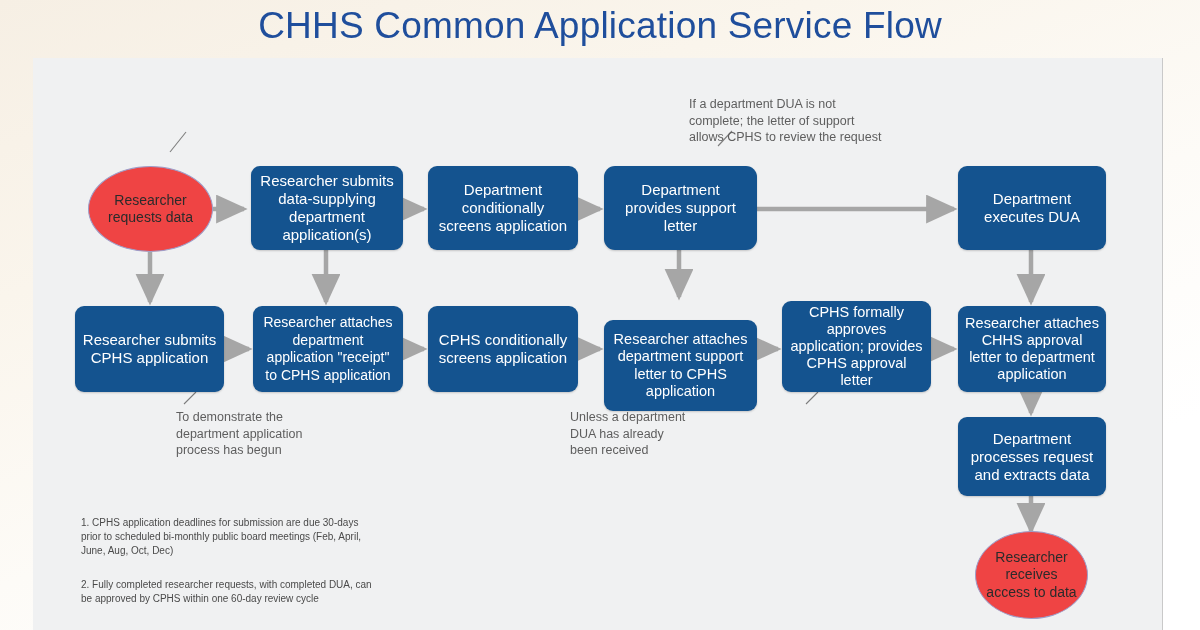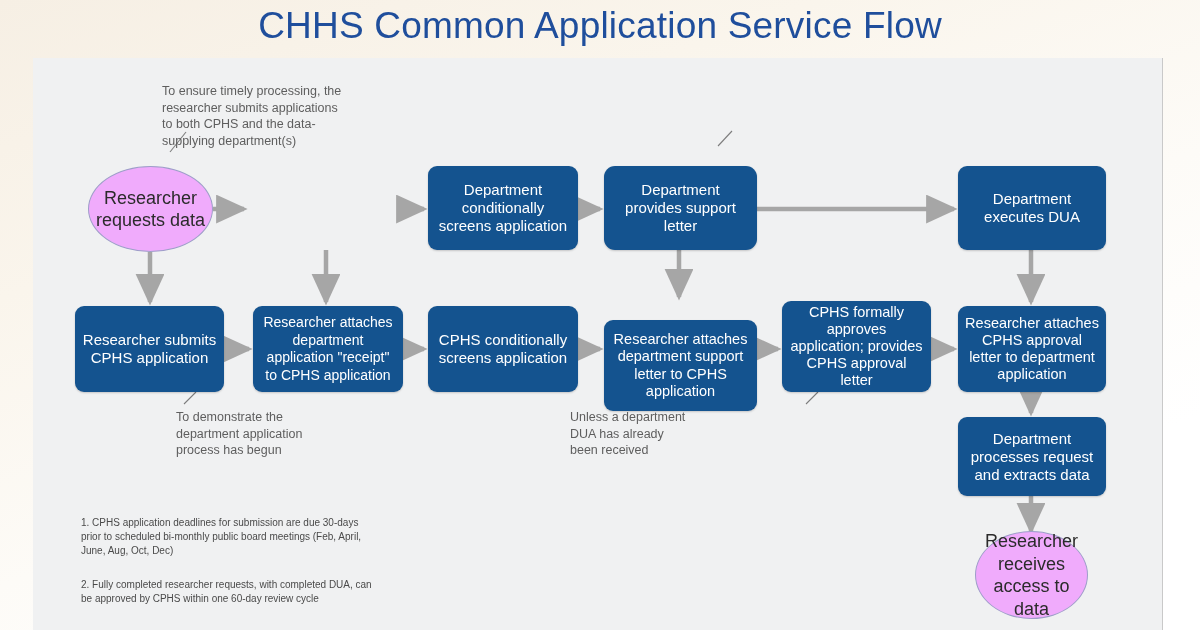--- a/index.html
+++ b/index.html
@@ -28,22 +28,22 @@
     color:#ffffff;background:#14538f;border-radius:9px;
     font-size:15px;line-height:1.2;padding:4px 7px;
     box-shadow:0 1px 2px rgba(0,0,0,.18);
   }
   .node.small{font-size:14px;line-height:1.25;}
   .node.tight{font-size:14.5px;line-height:1.18;}
 
   .ellipse{
     position:absolute;box-sizing:border-box;
     display:flex;align-items:center;justify-content:center;text-align:center;
-    background:#f0abfc;border:1px solid #9e9ec9;border-radius:50%;
-    color:#2b2b2b;font-size:18px;line-height:1.25;padding:6px;
+    background:#ef4444;border:1px solid #9e9ec9;border-radius:50%;
+    color:#2b2b2b;font-size:14px;line-height:1.25;padding:6px;
   }
 
   .note{
     position:absolute;color:#5e5e5e;font-size:12.5px;line-height:1.32;
     white-space:pre-line;
   }
   .foot{
     position:absolute;color:#4a4a4a;font-size:10px;line-height:1.38;
     white-space:pre-line;
   }
@@ -96,20 +96,23 @@
   </svg>
 
   <div class="ellipse" style="left:88px;top:166px;width:125px;height:86px;">
     <span>Researcher requests data</span>
   </div>
 
   <div class="ellipse" style="left:975px;top:531px;width:113px;height:88px;">
     <span>Researcher receives access to data</span>
   </div>
 
+  <div class="node" style="left:251px;top:166px;width:152px;height:84px;">
+    <span>Researcher submits data-supplying department application(s)</span>
+  </div>
 
   <div class="node" style="left:428px;top:166px;width:150px;height:84px;">
     <span>Department conditionally screens application</span>
   </div>
 
   <div class="node" style="left:604px;top:166px;width:153px;height:84px;border-radius:11px;">
     <span>Department provides support letter</span>
   </div>
 
   <div class="node" style="left:958px;top:166px;width:148px;height:84px;">
@@ -130,32 +133,31 @@
 
   <div class="node tight" style="left:604px;top:301px;width:153px;height:91px;margin-top:19px;">
     <span>Researcher attaches department support letter to CPHS application</span>
   </div>
 
   <div class="node tight" style="left:782px;top:301px;width:149px;height:91px;">
     <span>CPHS formally approves application; provides CPHS approval letter</span>
   </div>
 
   <div class="node tight" style="left:958px;top:306px;width:148px;height:86px;">
-    <span>Researcher attaches CPHS approval letter to department application</span>
+    <span>Researcher attaches CHHS approval letter to department application</span>
   </div>
 
   <div class="node" style="left:958px;top:417px;width:148px;height:79px;">
     <span>Department processes request and extracts data</span>
   </div>
 
-  <div class="note" style="left:162px;top:83px;width:200px;">To ensure timely processing, the
-researcher submits applications
-to both CPHS and the data-
-supplying department(s)</div>
 
+  <div class="note" style="left:689px;top:96px;width:215px;">If a department DUA is not
+complete; the letter of support
+allows CPHS to review the request</div>
 
   <div class="note" style="left:176px;top:409px;width:190px;">To demonstrate the
 department application
 process has begun</div>
 
   <div class="note" style="left:554px;top:409px;width:185px;margin-left:16px;">Unless a department
 DUA has already
 been received</div>
 
 

